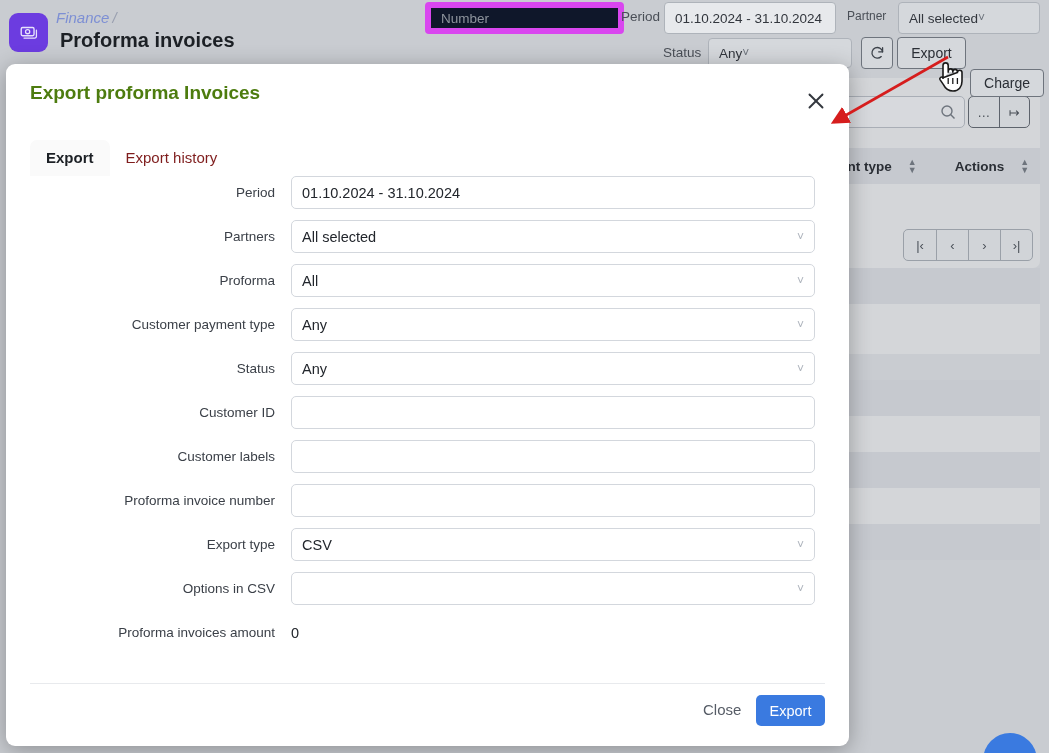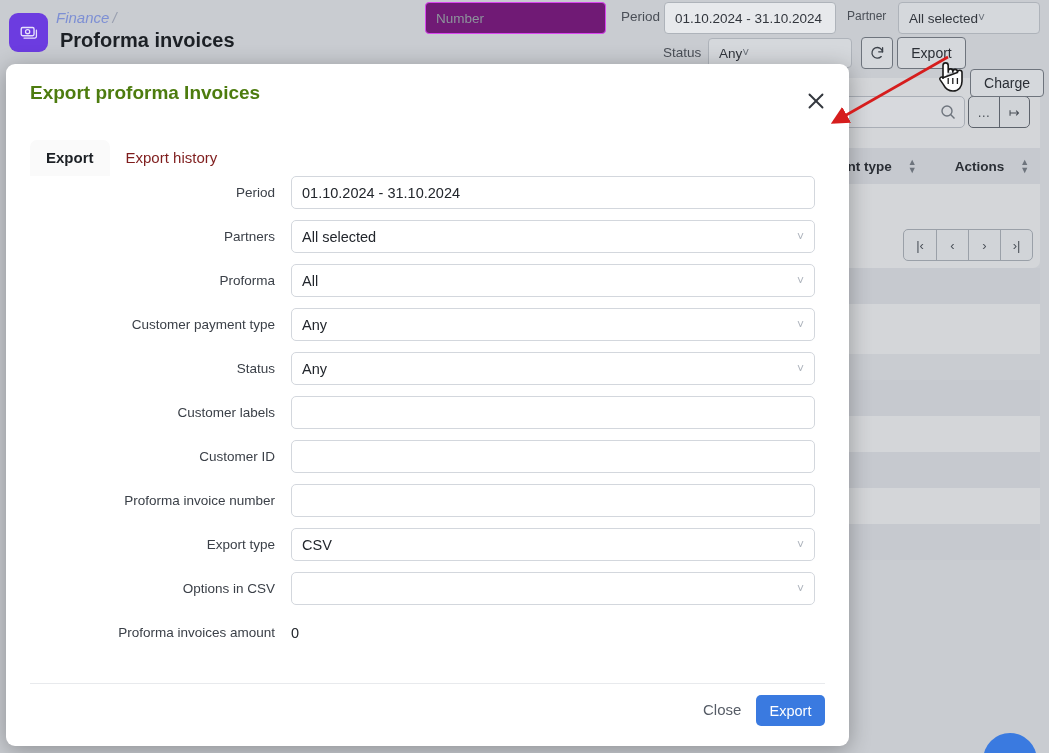--- a/index.html
+++ b/index.html
@@ -33,22 +33,22 @@
     font-size: 15px; color: #8e9cc9; font-style: italic;
   }
   .breadcrumb .crumb-link { color: #7d8fd4; }
   .breadcrumb .crumb-sep { color: #999fb0; margin-left: 3px; }
   .page-title {
     position: absolute; left: 60px; top: 29px;
     font-size: 20px; font-weight: bold; color: #1c2025;
   }
 
   .field-number {
-    position: absolute; left: 425px; top: 2px; width: 181px; height: 32px;
-    background: #701a75; border: 1px solid #d946ef; border-radius: 4px;
+    position: absolute; left: 425px; top: 2px; width: 199px; height: 32px;
+    background: #0f172a; border: 6px solid #d946ef; border-radius: 4px;
     display: flex; align-items: center; padding-left: 10px;
     font-size: 13.5px; color: #8d939c;
   }
   .lbl-period {
     position: absolute; left: 621px; top: 9px;
     font-size: 13.5px; color: #4a4f57;
   }
   .field-period {
     position: absolute; left: 664px; top: 2px; width: 172px; height: 32px;
     background: #e7e9ec; border: 1px solid #aeb3ba; border-radius: 4px;
@@ -368,27 +368,27 @@
         </div>
       </div>
       <div class="row">
         <div class="lab">Status</div>
         <div class="ctl sel">
           <span>Any</span>
           <span class="chev">˅</span>
         </div>
       </div>
       <div class="row">
-        <div class="lab">Customer labels</div>
+        <div class="lab">Customer ID</div>
         <div class="ctl">
           <span></span>
         </div>
       </div>
       <div class="row">
-        <div class="lab">Customer ID</div>
+        <div class="lab">Customer labels</div>
         <div class="ctl">
           <span></span>
         </div>
       </div>
       <div class="row">
         <div class="lab">Proforma invoice number</div>
         <div class="ctl">
           <span></span>
         </div>
       </div>

